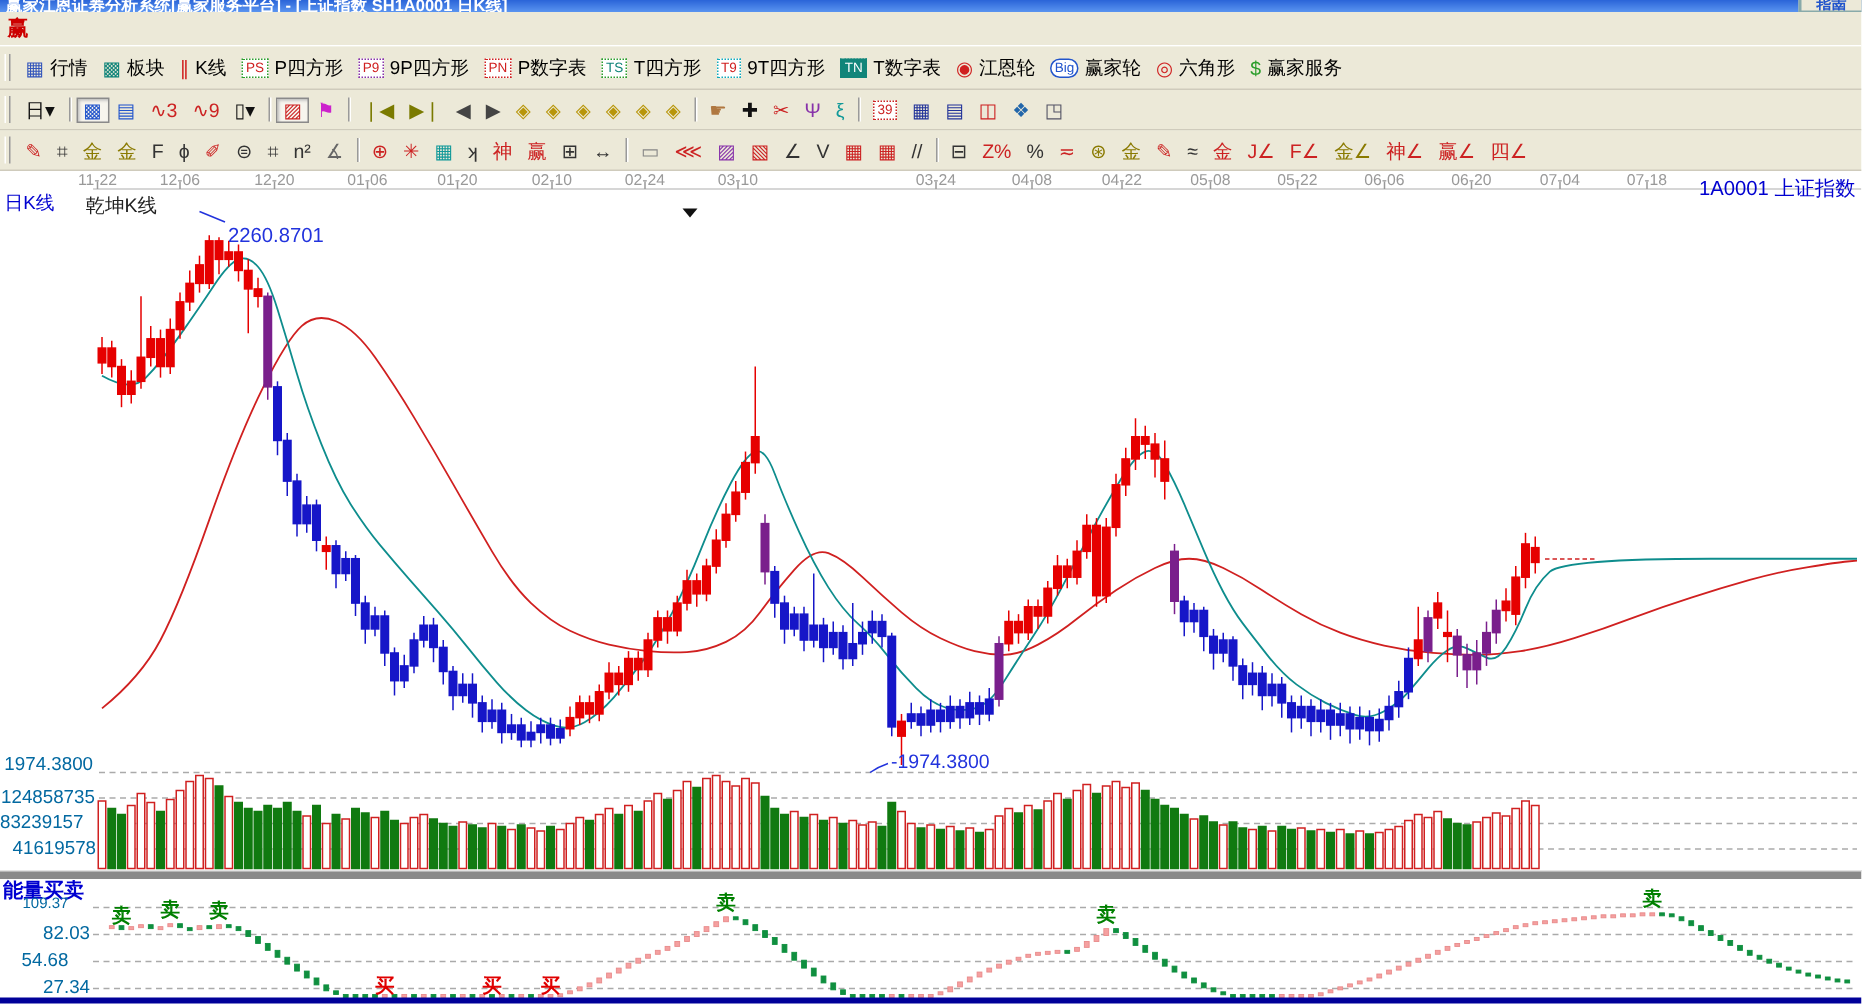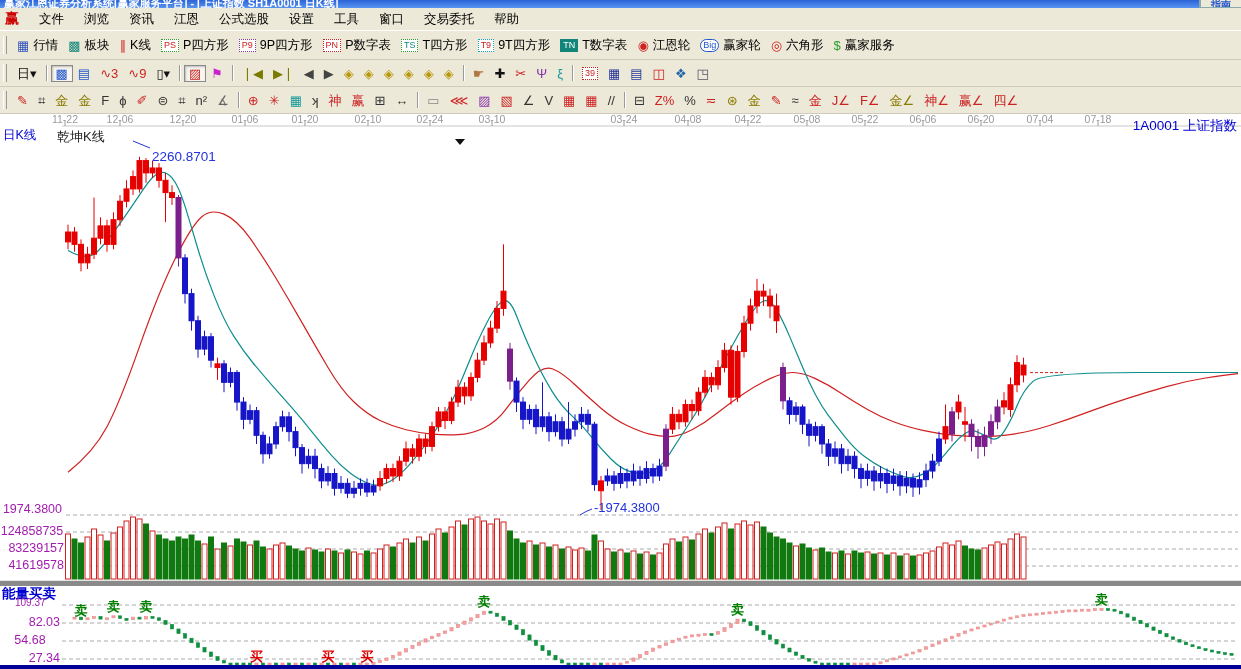--- a/index.html
+++ b/index.html
@@ -16,49 +16,37 @@
   .grip{width:2px;height:18px;border-left:1px solid #fff;border-right:1px solid #999;margin:0 5px 0 3px}
   .tbtn{display:flex;align-items:center;gap:4px;padding:1px 4px;border:1px solid transparent}
   .tbtn.pressed{border:1px solid #8a8a8a;background:#f7f5ee;box-shadow:inset 1px 1px 2px #bbb}
   .gl{font-size:13px;line-height:1}
   .tag{font-size:9px;font-weight:normal;border:1px dotted;padding:0 2px;background:#fff;line-height:11px}
   .tag.round{border-radius:7px;border-style:solid}
   .tlabel{font-size:12.5px;color:#000;white-space:nowrap}
   .sep{width:1px;height:16px;background:#9a9a9a;box-shadow:1px 0 0 #fff;margin:0 4px}
   .chart-area{position:relative;width:1241px;height:557px;background:#fff}
   .lbl{position:absolute;white-space:nowrap}
-  .blue{color:#0000d0}.annot{color:#2233dd}.axis{color:#a21caf}
+  .blue{color:#0000d0}.annot{color:#2233dd}.axis{color:#0369a1}
   .divider{position:absolute;left:0;top:466px;width:1241px;height:5px;background:#8a8a8a;border-top:1px solid #e4e4e4}
   .bstrip{position:absolute;left:0;top:551px;width:1241px;height:6px;background:#000099}
   .sigbox{border:1px solid #18a0a0;padding:0 4px;font-size:12.5px;background:#fdfefe}
   .sigbox .att{color:#d02020}.sigbox .exit{color:#0e8d8d;margin-left:8px}
 </style>
 </head>
 <body>
 
 <div class="titlebar">
   <span class="ttext">赢家江恩证券分析系统[赢家服务平台] - [上证指数  SH1A0001  日K线]</span>
   <span class="corner-btn" style="left:1199px">日线</span>
   <span class="corner-btn" style="left:1200px">指南</span>
 </div>
 
 <div class="menubar">
   <span class="logo">赢</span>
-  <span id="menu-items" style="display:flex">
-      <span class="menu-item">文件</span>
-      <span class="menu-item">浏览</span>
-      <span class="menu-item">资讯</span>
-      <span class="menu-item">江恩</span>
-      <span class="menu-item">公式选股</span>
-      <span class="menu-item">设置</span>
-      <span class="menu-item">工具</span>
-      <span class="menu-item">窗口</span>
-      <span class="menu-item">交易委托</span>
-      <span class="menu-item">帮助</span>
-    </span>
 </div>
 
 <div class="toolbar tb1" id="toolbar-main">
     <span class="grip"></span>
     <span class="tbtn">
       <span class="gl" style="color: rgb(51, 85, 187);">▦</span>
       <span class="tlabel">行情</span>
     </span>
     <span class="tbtn">
       <span class="gl" style="color: rgb(17, 133, 122);">▩</span>
@@ -1040,21 +1028,21 @@
     </svg>
 
   <div class="lbl blue" style="left:3px;top:13px;font-size:12.5px">日K线</div>
   <div class="lbl" style="left:57px;top:14px;font-size:13px;color:#222">乾坤K线</div>
   <div class="lbl annot" style="left:152px;top:35px;font-size:13.5px">2260.8701</div>
   <div class="lbl annot" style="left:594px;top:386px;font-size:13px">-1974.3800</div>
   <div class="lbl blue" style="right:4px;top:3px;font-size:13.5px;font-weight:normal">1A0001  上证指数</div>
 
   <div class="lbl axis" style="left:0;top:388px;width:62px;text-align:right;font-size:12.5px">1974.3800</div>
   <div class="lbl axis" style="left:0;top:410px;width:64px;text-align:center;font-size:12.5px">124858735</div>
-  <div class="lbl axis" style="left:0;top:427px;width:64px;text-align:right;font-size:12.5px">83239157</div>
+  <div class="lbl axis" style="left:0;top:427px;width:64px;font-size:12.5px">83239157</div>
   <div class="lbl axis" style="left:0;top:444px;width:64px;text-align:right;font-size:12.5px">41619578</div>
 
   <div class="divider"></div>
   <div class="lbl blue" style="left:2px;top:471px;font-size:13.5px;font-weight:bold">能量买卖</div>
   <div class="lbl axis" style="left:15px;top:483px;width:60px;font-size:10px">109.37</div>
   <div class="lbl axis" style="left:0;top:501px;width:60px;text-align:right;font-size:12.5px">82.03</div>
   <div class="lbl axis" style="left:0;top:519px;width:60px;text-align:center;font-size:12.5px">54.68</div>
   <div class="lbl axis" style="left:0;top:537px;width:60px;text-align:right;font-size:12.5px">27.34</div>
 
   <div class="bstrip"></div>

